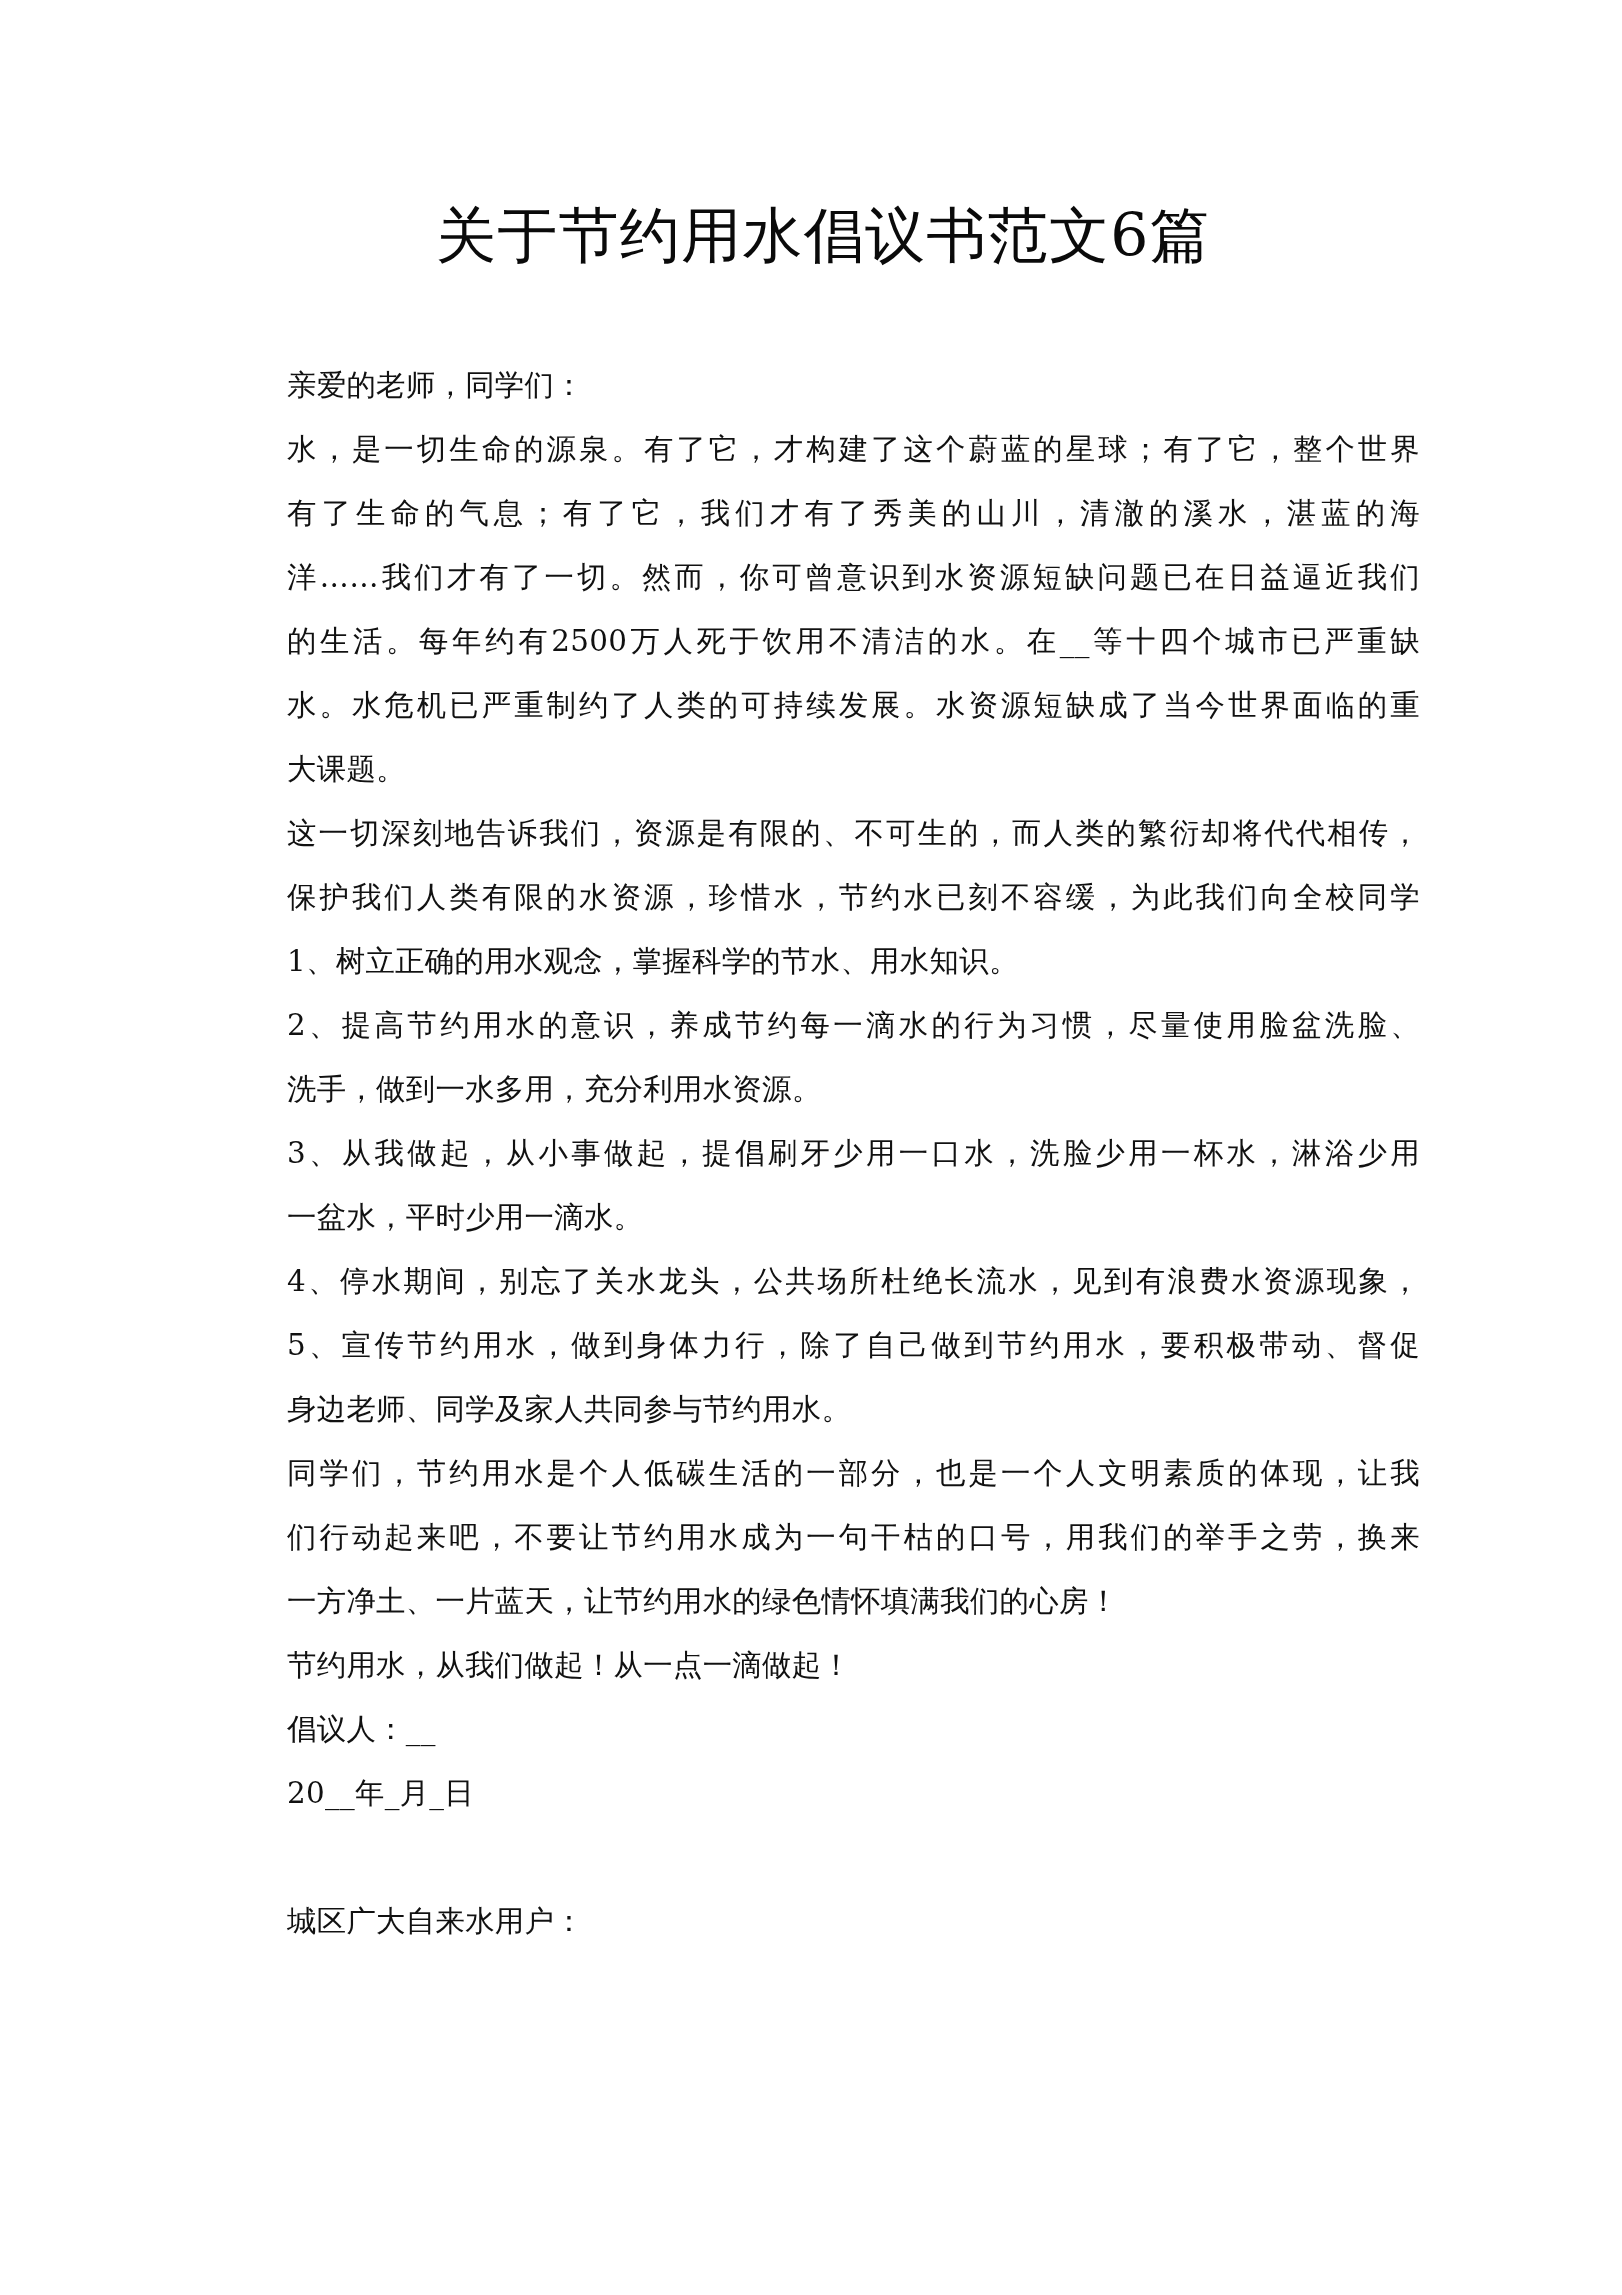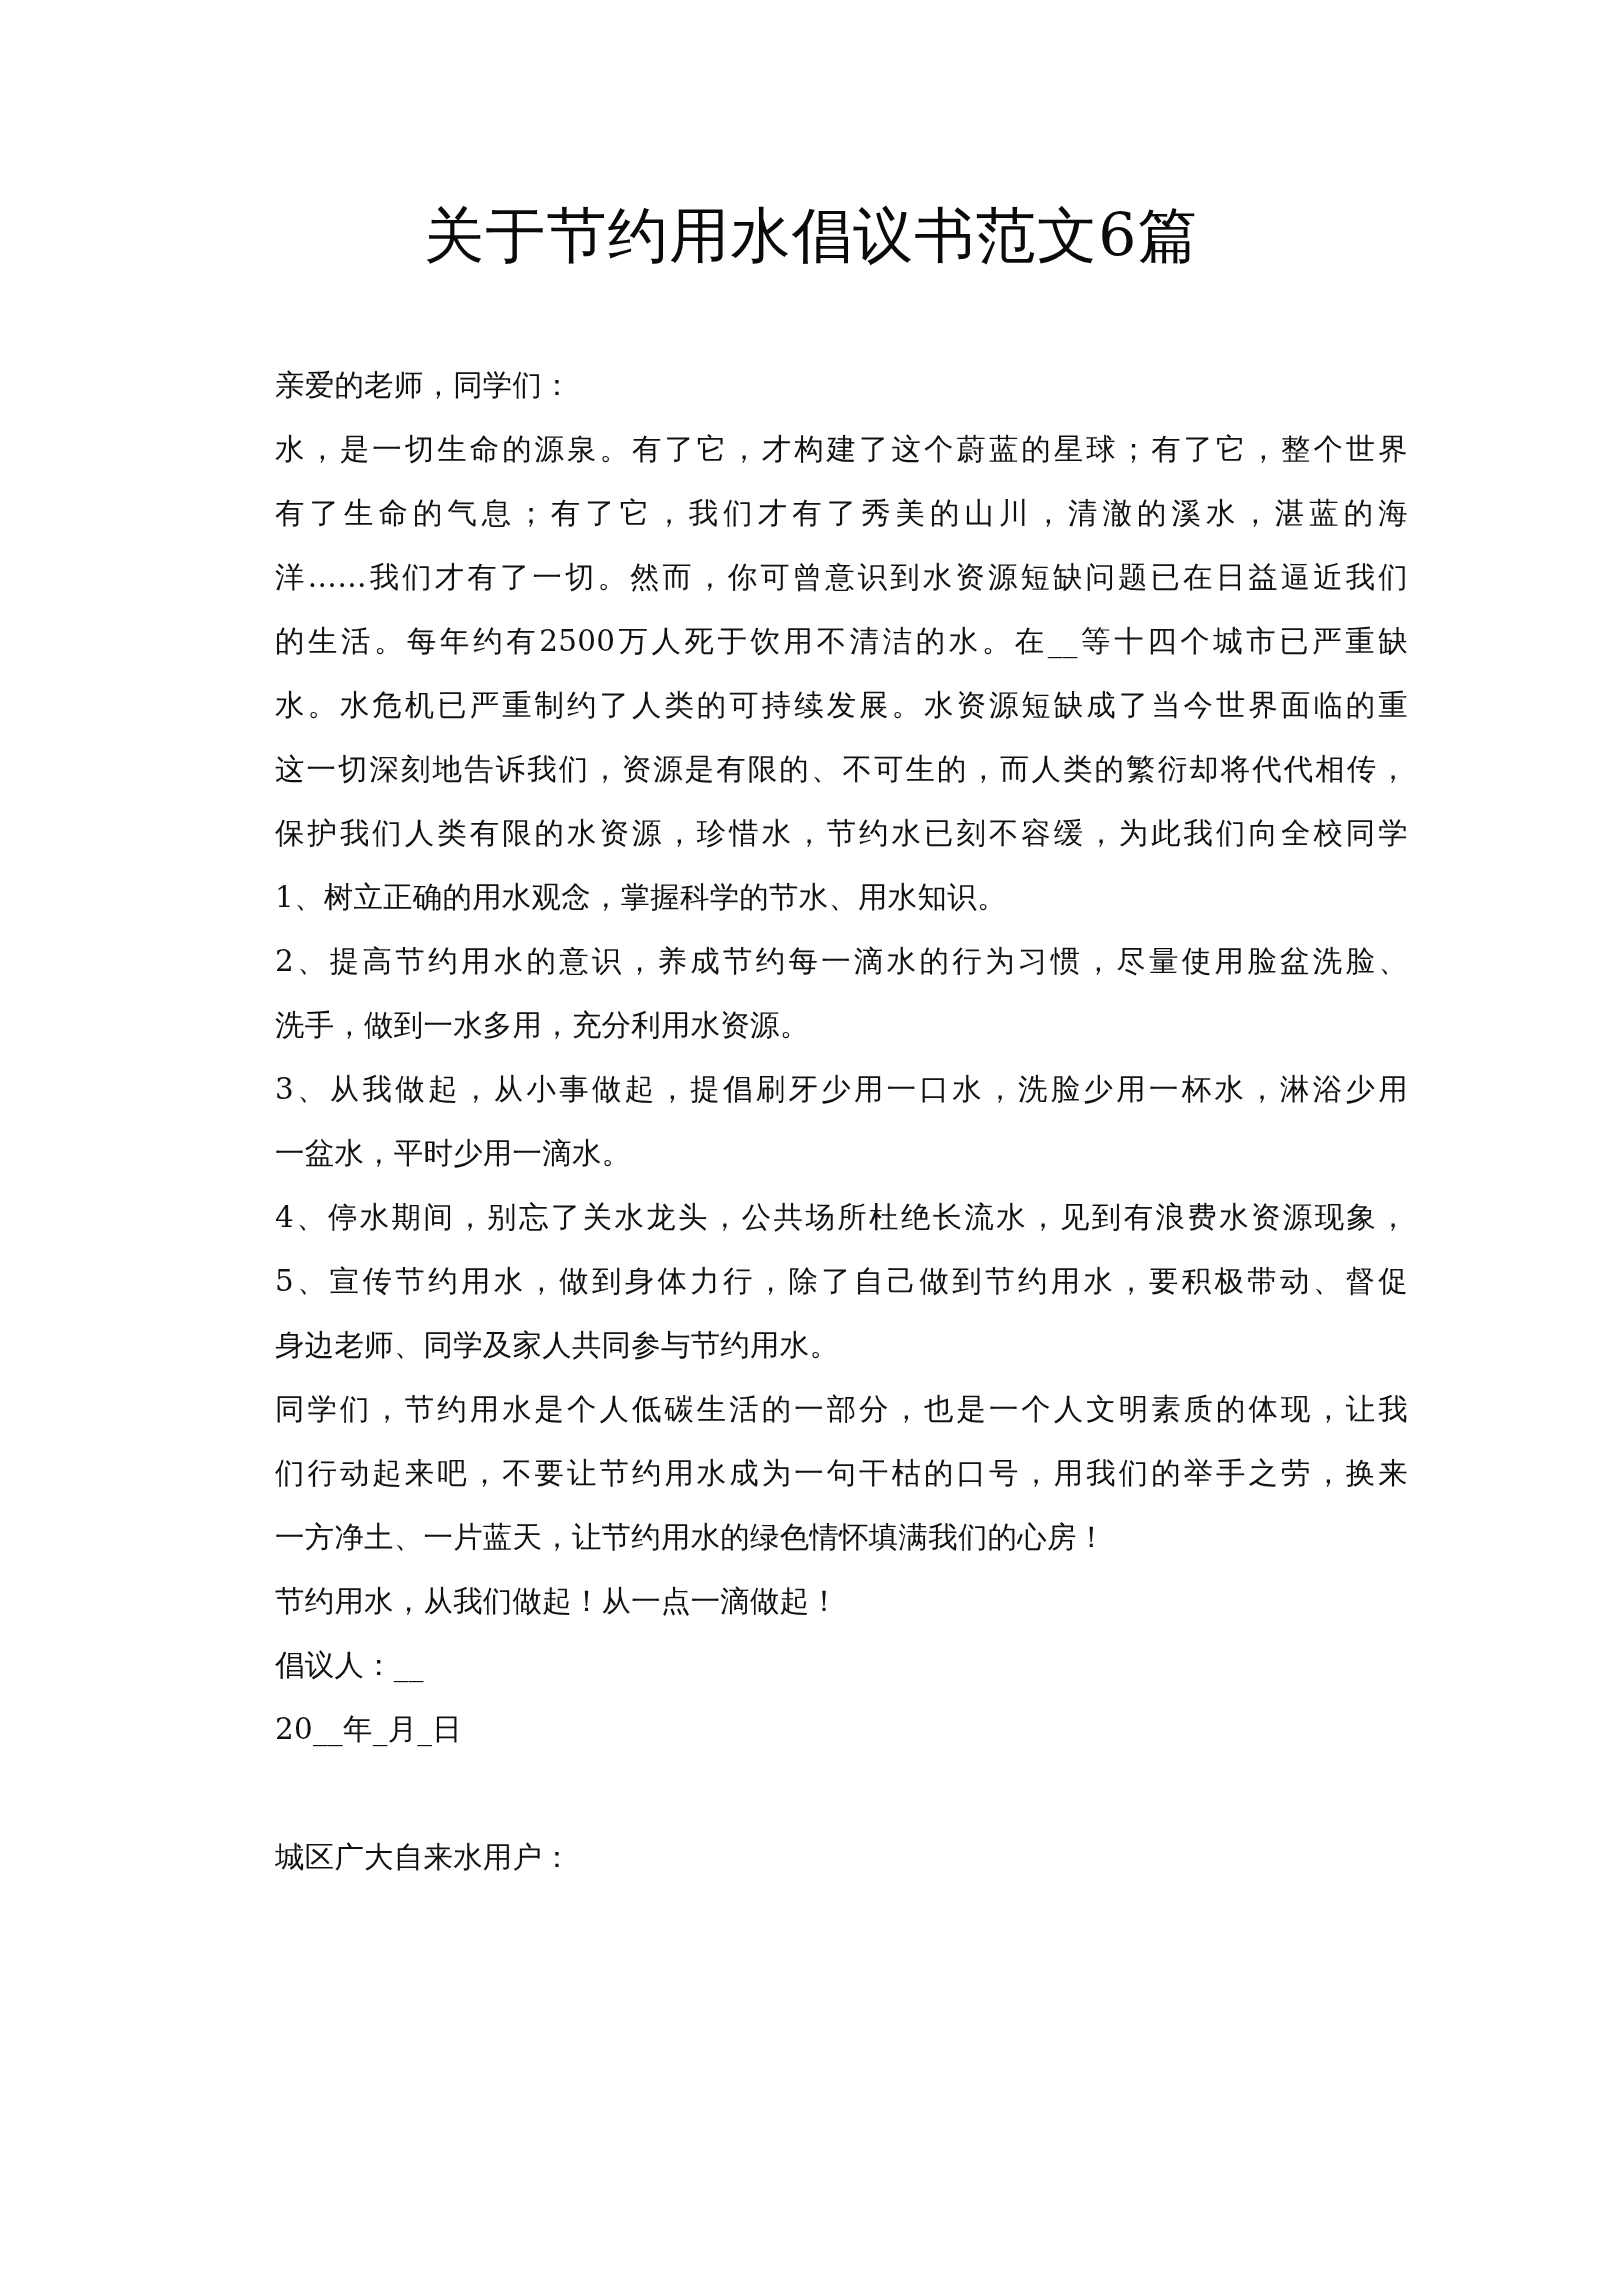--- a/index.html
+++ b/index.html
@@ -10,21 +10,21 @@
     body {
       width: 1623px;
       height: 2295px;
       position: relative;
       overflow: hidden;
       font-family: "DejaVu Serif", "Liberation Serif", serif;
       color: #111111;
     }
     .page {
       position: absolute;
-      left: 0;
+      left: 12px;
       top: 0;
       width: 1291px;
       height: 2295px;
       background: #ffffff;
       padding-left: 47px;
     }
     .title {
       position: absolute;
       left: 0;
       top: 196px;
@@ -68,20 +68,21 @@
 <div class="page">
   <div class="title">关于节约用水倡议书范文6篇</div>
 
   <div class="body">
     <span class="line">亲爱的老师，同学们：</span>
     <span class="line justify">水，是一切生命的源泉。有了它，才构建了这个蔚蓝的星球；有了它，整个世界</span>
     <span class="line justify">有了生命的气息；有了它，我们才有了秀美的山川，清澈的溪水，湛蓝的海</span>
     <span class="line justify">洋……我们才有了一切。然而，你可曾意识到水资源短缺问题已在日益逼近我们</span>
     <span class="line justify">的生活。每年约有2500万人死于饮用不清洁的水。在__等十四个城市已严重缺</span>
     <span class="line justify">水。水危机已严重制约了人类的可持续发展。水资源短缺成了当今世界面临的重</span>
+    <span class="line">大课题。</span>
     <span class="line justify">这一切深刻地告诉我们，资源是有限的、不可生的，而人类的繁衍却将代代相传，</span>
     <span class="line justify">保护我们人类有限的水资源，珍惜水，节约水已刻不容缓，为此我们向全校同学</span>
     <span class="line">1、树立正确的用水观念，掌握科学的节水、用水知识。</span>
     <span class="line justify">2、提高节约用水的意识，养成节约每一滴水的行为习惯，尽量使用脸盆洗脸、</span>
     <span class="line">洗手，做到一水多用，充分利用水资源。</span>
     <span class="line justify">3、从我做起，从小事做起，提倡刷牙少用一口水，洗脸少用一杯水，淋浴少用</span>
     <span class="line">一盆水，平时少用一滴水。</span>
     <span class="line justify">4、停水期间，别忘了关水龙头，公共场所杜绝长流水，见到有浪费水资源现象，</span>
     <span class="line justify">5、宣传节约用水，做到身体力行，除了自己做到节约用水，要积极带动、督促</span>
     <span class="line">身边老师、同学及家人共同参与节约用水。</span>

